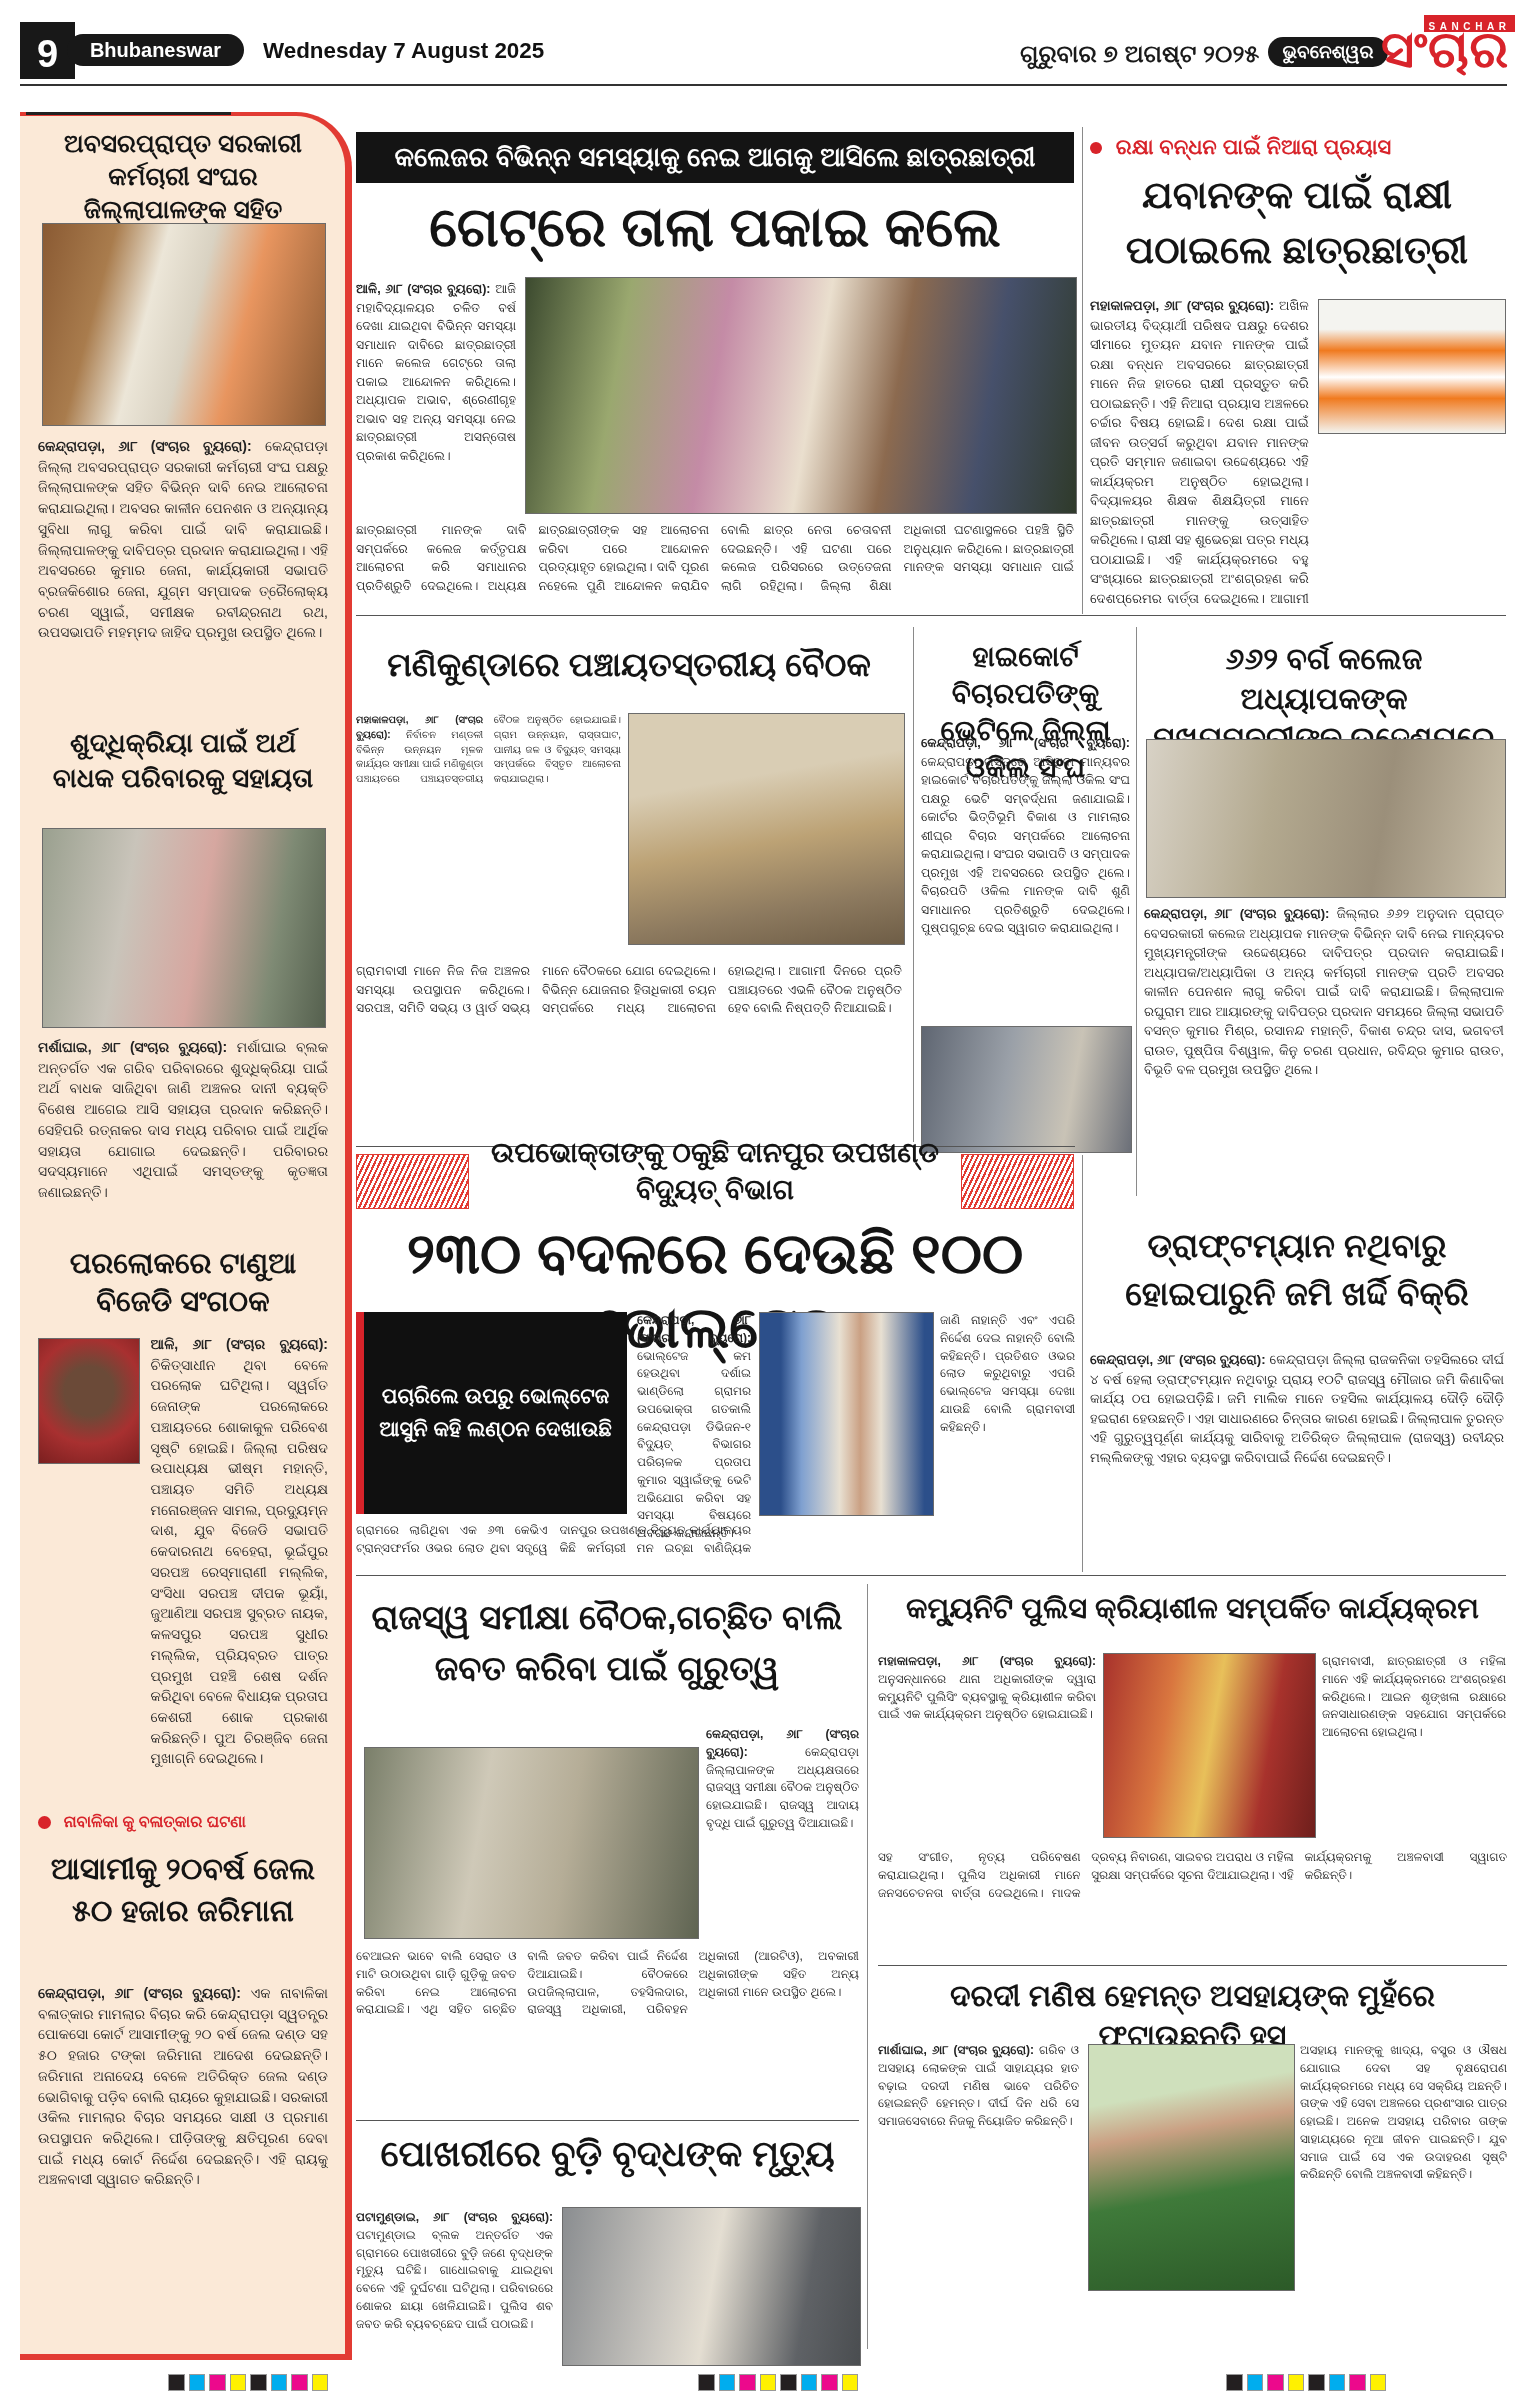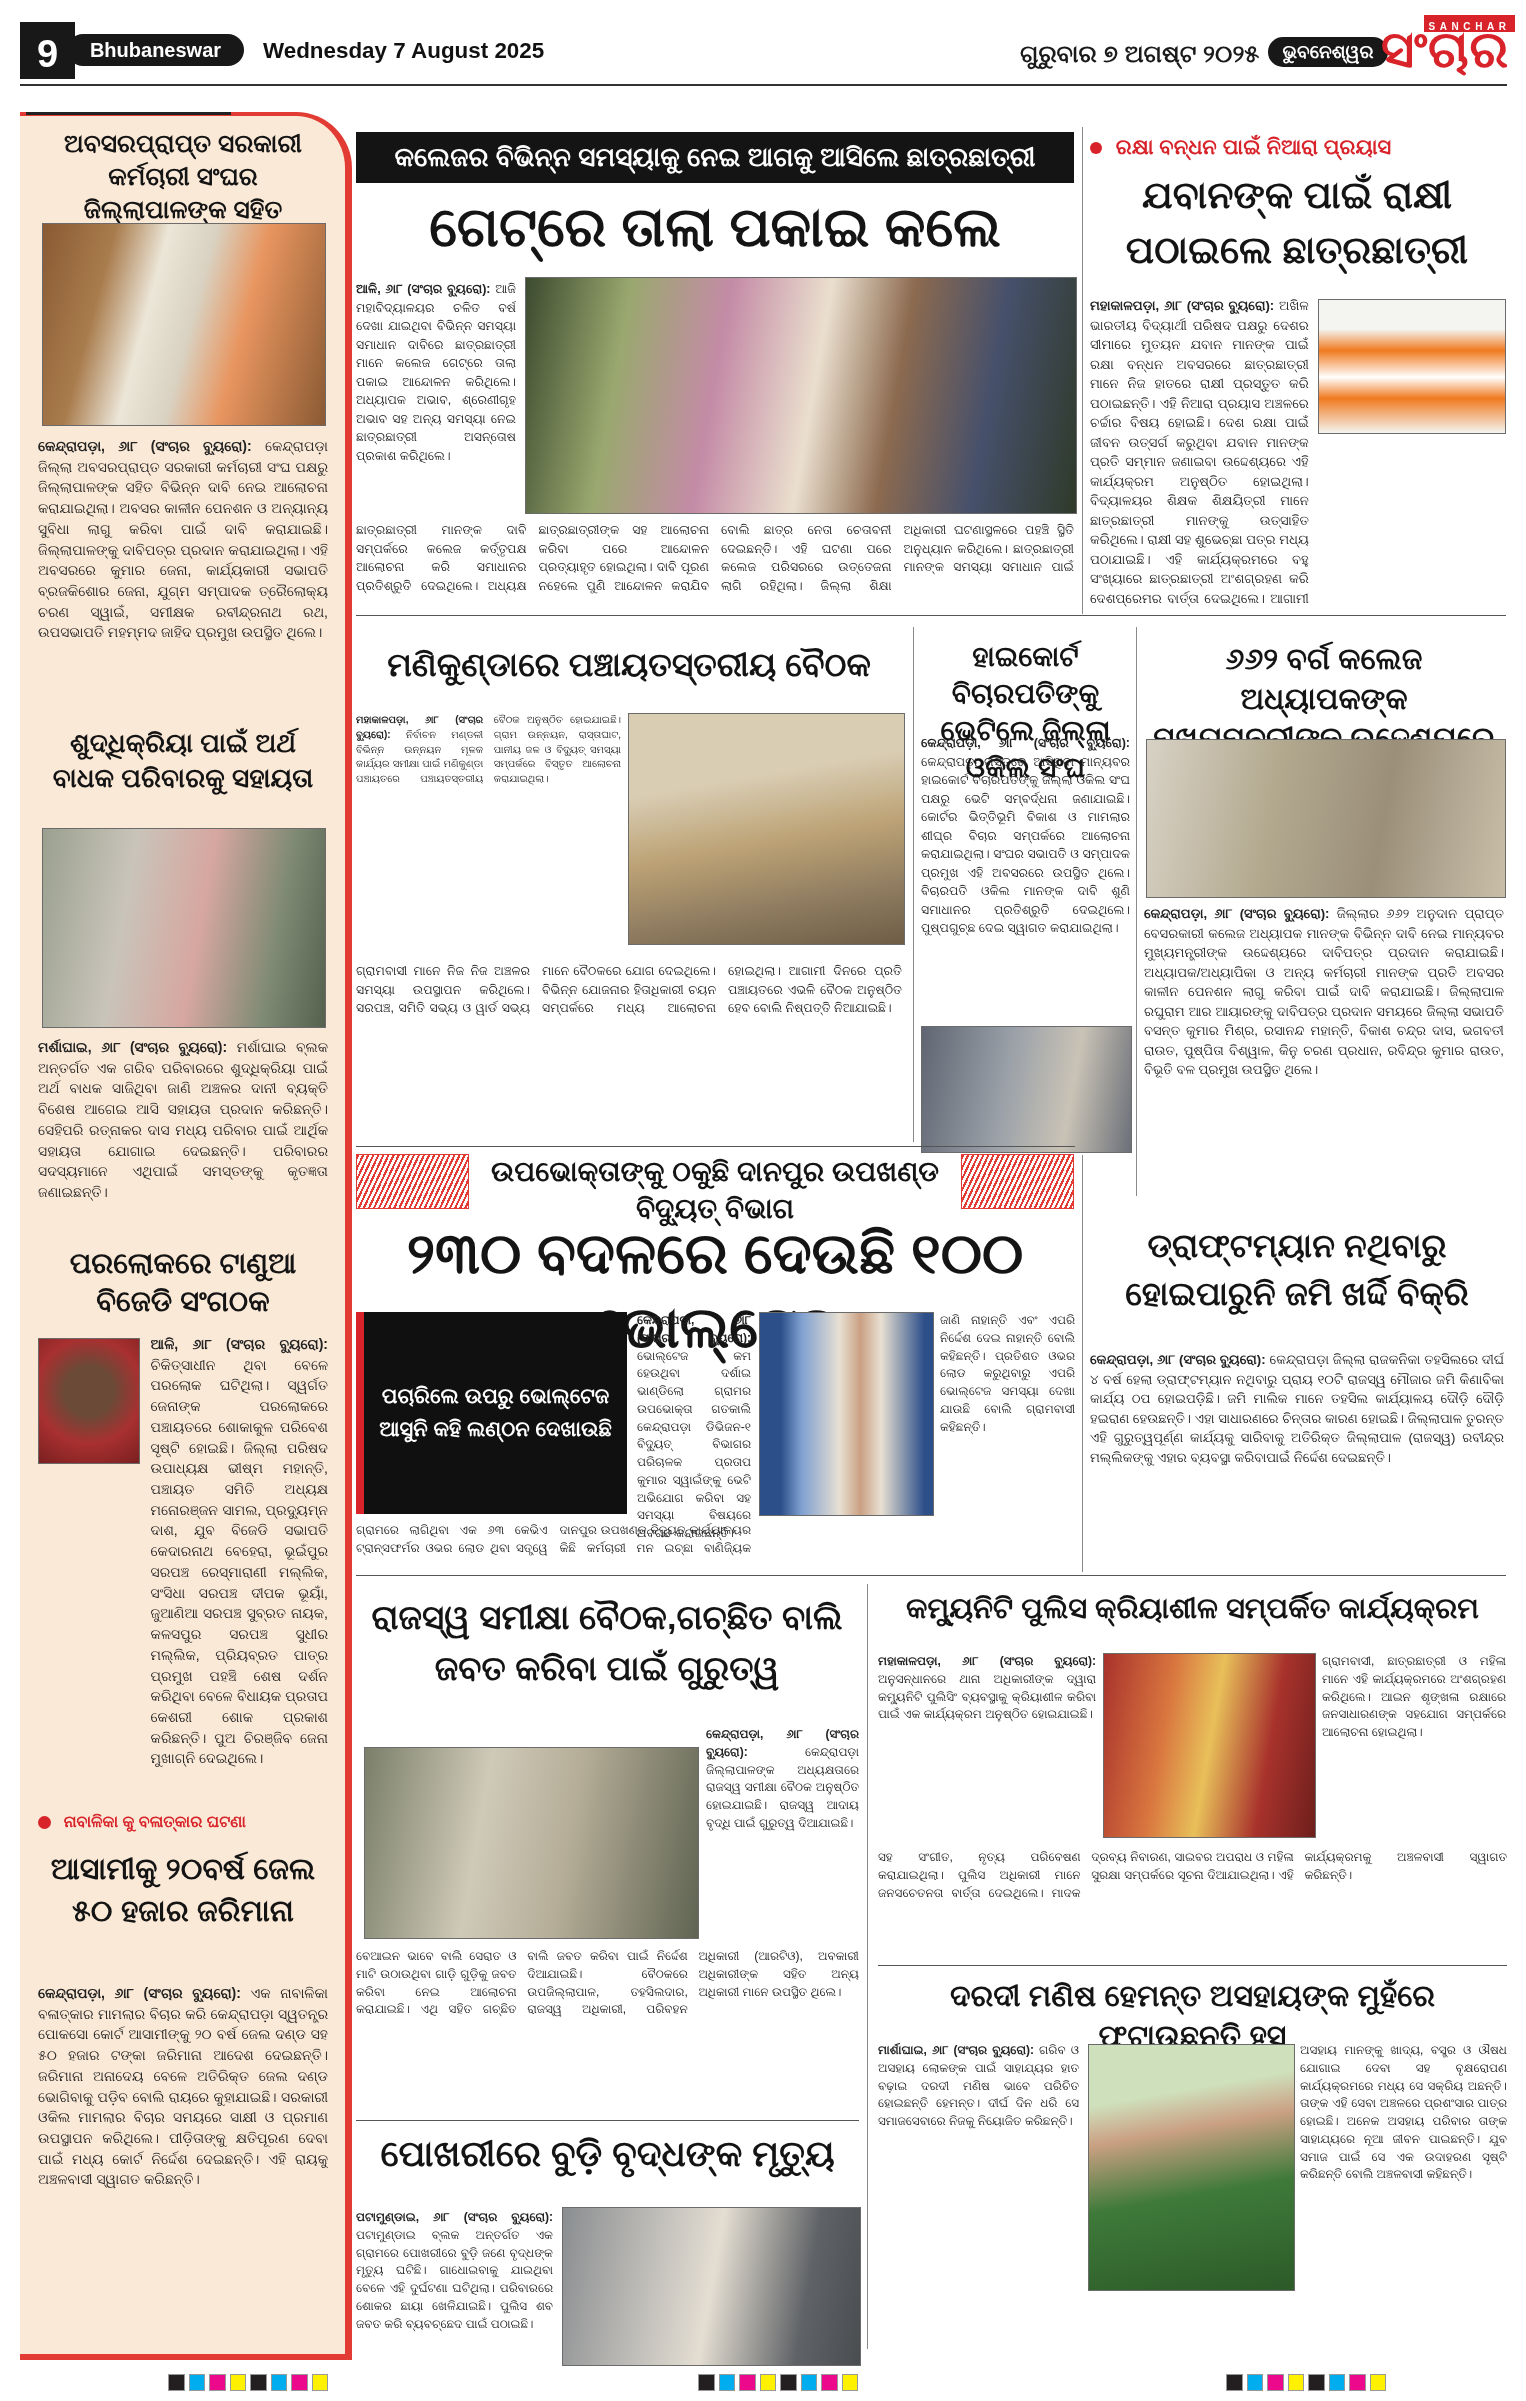--- a/index.html
+++ b/index.html
@@ -155,21 +155,21 @@
   <div class="abs vrule" style="left:1136px;top:627px;height:569px;"></div>
 
   <div class="abs hd ctr" style="left:1144px;top:639px;width:360px;font-size:30px;">୬୬୨ ବର୍ଗ କଲେଜ ଅଧ୍ୟାପକଙ୍କ ମୁଖ୍ୟମନ୍ତ୍ରୀଙ୍କ ଉଦ୍ଦେଶ୍ୟରେ ଦାବିପତ୍ର</div>
   <div class="abs photo ph-prof" style="left:1146px;top:739px;width:358px;height:157px;"></div>
   <div class="abs body-txt jt" style="left:1144px;top:904px;width:360px;height:292px;font-size:13.2px;">
     <span class="dl">କେନ୍ଦ୍ରାପଡ଼ା, ୬ା୮ (ସଂଚାର ବ୍ୟୁରୋ):</span>
     <span>ଜିଲ୍ଲାର ୬୬୨ ଅନୁଦାନ ପ୍ରାପ୍ତ ବେସରକାରୀ କଲେଜ ଅଧ୍ୟାପକ ମାନଙ୍କ ବିଭିନ୍ନ ଦାବି ନେଇ ମାନ୍ୟବର ମୁଖ୍ୟମନ୍ତ୍ରୀଙ୍କ ଉଦ୍ଦେଶ୍ୟରେ ଦାବିପତ୍ର ପ୍ରଦାନ କରାଯାଇଛି। ଅଧ୍ୟାପକ/ଅଧ୍ୟାପିକା ଓ ଅନ୍ୟ କର୍ମଚାରୀ ମାନଙ୍କ ପ୍ରତି ଅବସର କାଳୀନ ପେନଶନ ଲାଗୁ କରିବା ପାଇଁ ଦାବି କରାଯାଇଛି। ଜିଲ୍ଲାପାଳ ରଘୁରାମ ଆର ଆୟାରଙ୍କୁ ଦାବିପତ୍ର ପ୍ରଦାନ ସମୟରେ ଜିଲ୍ଲା ସଭାପତି ବସନ୍ତ କୁମାର ମିଶ୍ର, ରସାନନ୍ଦ ମହାନ୍ତି, ବିକାଶ ଚନ୍ଦ୍ର ଦାସ, ଭଗବତୀ ରାଉତ, ପୁଷ୍ପିତା ବିଶ୍ୱାଳ, କିନୁ ଚରଣ ପ୍ରଧାନ, ରବିନ୍ଦ୍ର କୁମାର ରାଉତ, ବିଭୂତି ବଳ ପ୍ରମୁଖ ଉପସ୍ଥିତ ଥିଲେ।</span>
   </div>
 
   <div class="abs hrule" style="left:356px;top:1146px;width:719px;"></div>
-  <div class="abs" style="left:356px;top:1154px;width:718px;height:55px;display:flex;align-items:flex-start;">
+  <div class="abs" style="left:356px;top:1154px;width:718px;height:55px;display:flex;align-items:flex-end;">
     <div class="hatch" style="width:111px;height:53px;"></div>
     <div class="hd ctr" style="flex:1;font-size:28px;">ଉପଭୋକ୍ତାଙ୍କୁ ଠକୁଛି ଦାନପୁର ଉପଖଣ୍ଡ ବିଦ୍ୟୁତ୍ ବିଭାଗ</div>
     <div class="hatch" style="width:111px;height:53px;"></div>
   </div>
   <div class="abs hd ctr" style="left:356px;top:1216px;width:718px;font-size:57px;line-height:1.3;">୨୩୦ ବଦଳରେ ଦେଉଛି ୧୦୦ ଭୋଲ୍ଟେଜ</div>
   <div class="abs quotebox" style="left:356px;top:1312px;width:271px;height:202px;font-size:21px;">
     <span>ପଚାରିଲେ ଉପରୁ ଭୋଲ୍ଟେଜ ଆସୁନି କହି ଲଣ୍ଠନ ଦେଖାଉଛି</span>
   </div>
   <div class="abs body-txt jt" style="left:637px;top:1312px;width:114px;height:253px;font-size:12px;">
     <span class="dl">କେନ୍ଦ୍ରାପଡ଼ା, ୬ା୮ (ସଂଚାର ବ୍ୟୁରୋ):</span>

